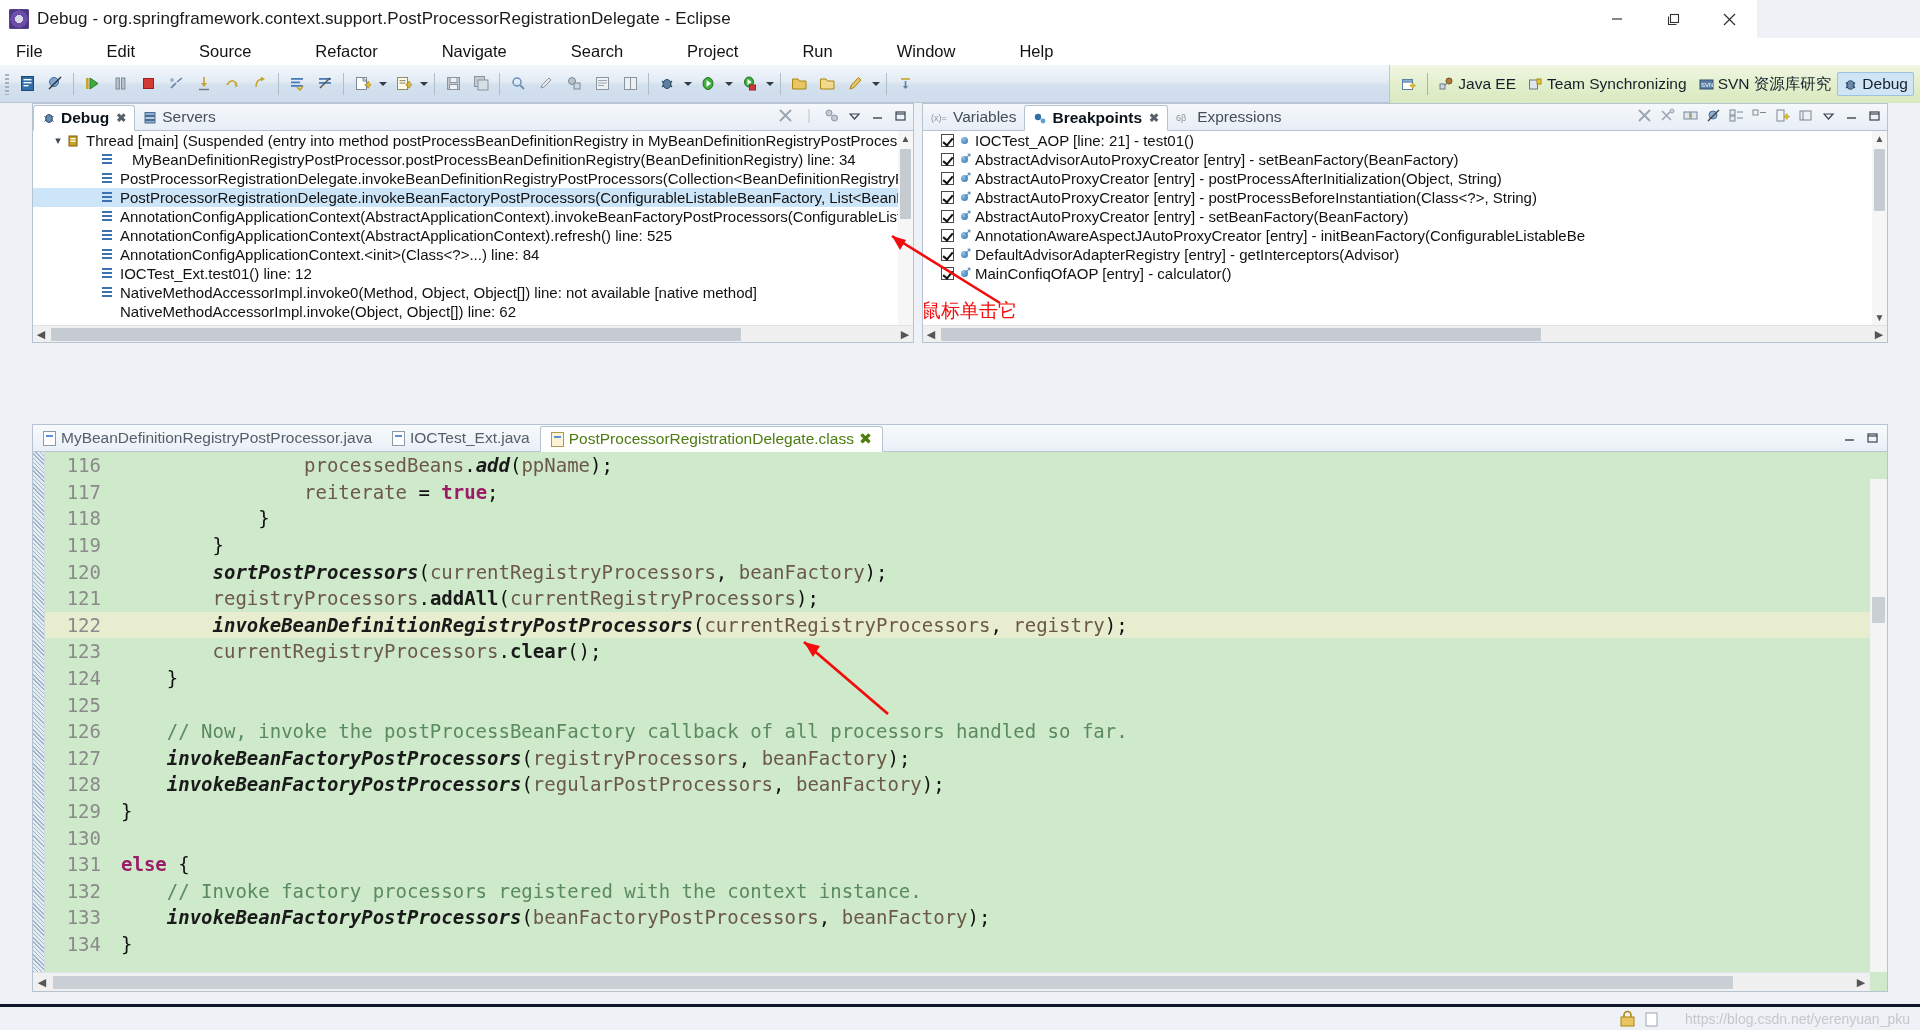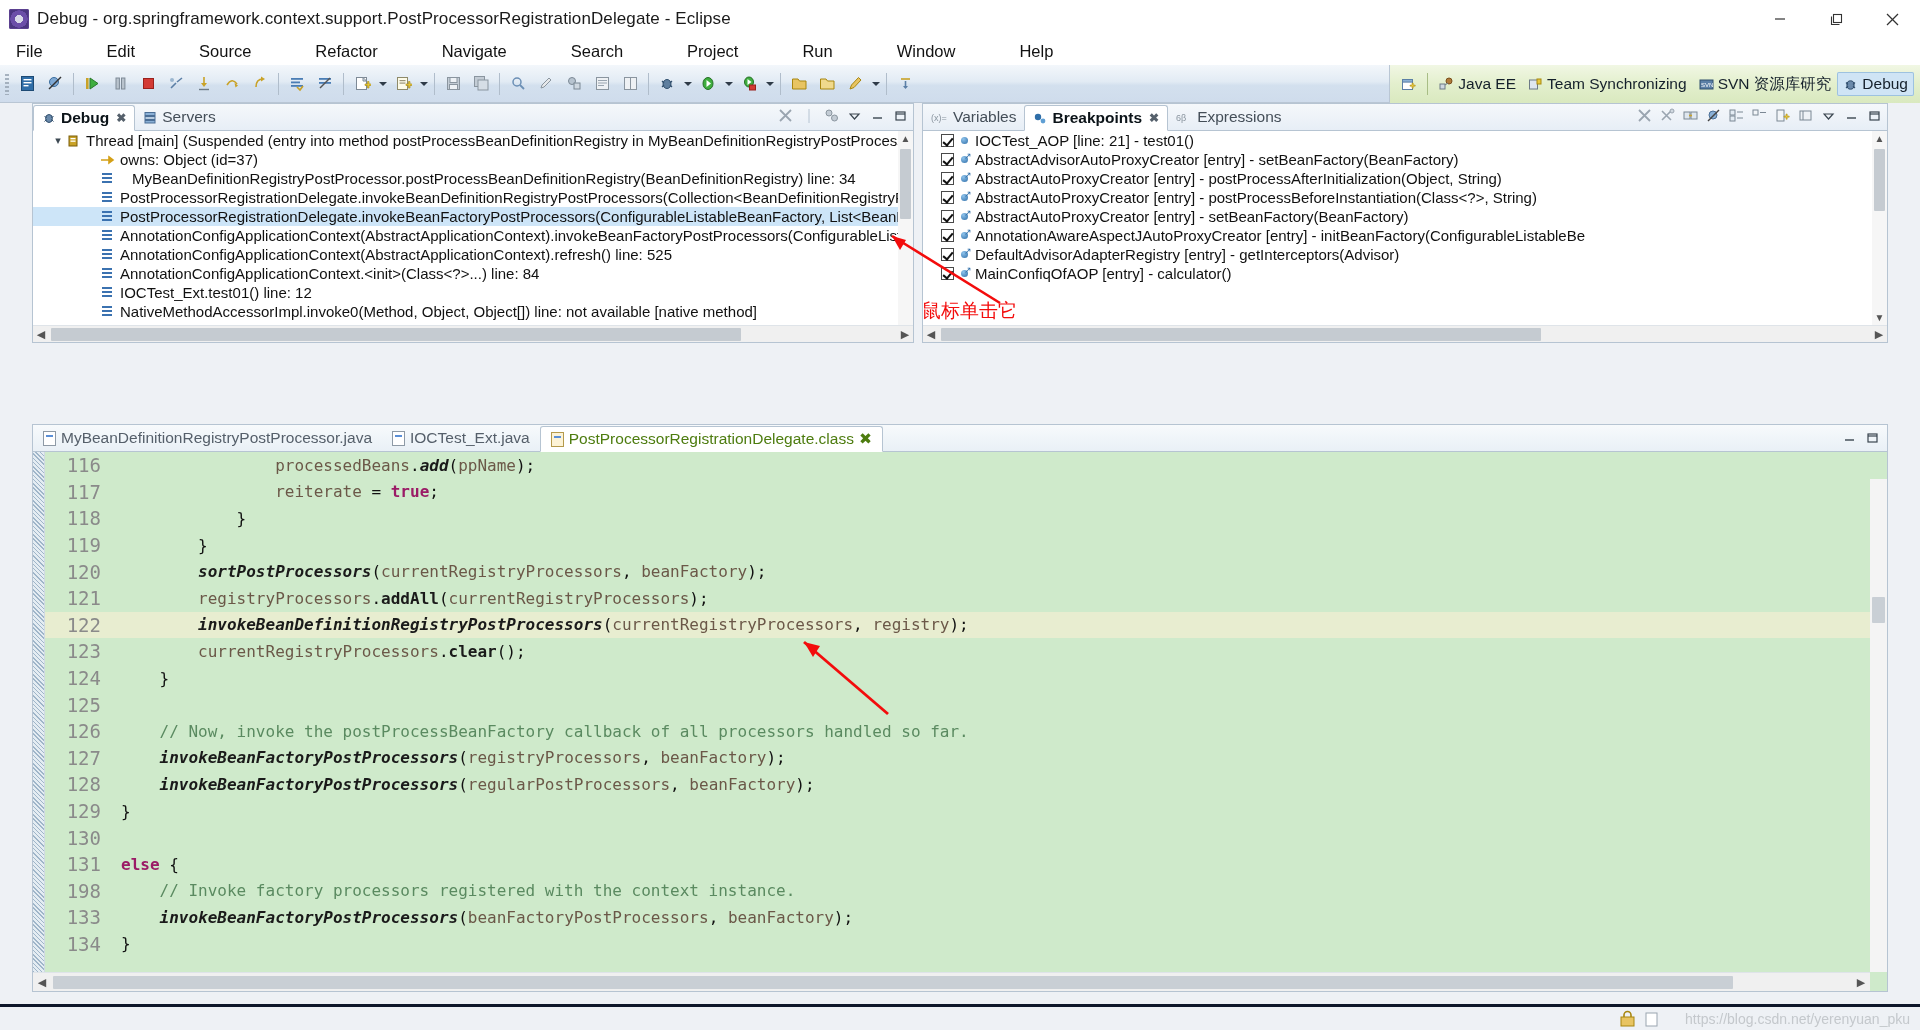--- a/index.html
+++ b/index.html
@@ -12,21 +12,21 @@
     -webkit-font-smoothing: antialiased;
   }
   #app {
     position: relative;
     width: 1920px; height: 1030px;
     background: #eef1f5;
   }
 
   
   .titlebar {
-    position: absolute; top: 0; left: 0; width: 1920px; height: 38px;
+    position: absolute; top: 0; left: 0; width: 1757px; height: 38px;
     background: #ffffff;
     display: flex; align-items: center;
   }
   .titlebar .appicon {
     width: 20px; height: 20px; margin-left: 9px; margin-right: 8px;
     border-radius: 2px;
     background: radial-gradient(circle at 50% 50%, #d8d8e8 0 28%, #6b4ea8 30% 60%, #4a3580 62% 100%);
     box-shadow: inset 0 0 0 1px #5b4090;
     flex: none;
   }
@@ -159,21 +159,21 @@
               background: #cfeacb; overflow: hidden; }
   .codewrap { position: absolute; left: 0; top: 0; right: 17px; bottom: 19px; overflow: hidden; }
   .gutter-mark { position: absolute; left: 0; top: 0; width: 12px; bottom: 0;
      background-image: repeating-linear-gradient(45deg, #9fb5c9 0 1px, transparent 1px 3px);
      background-color: #e4ecf2; border-right: 1px solid #cfd9e2; }
   .codelines { position: absolute; left: 12px; top: 0; right: 0; bottom: 0; }
   .cline { height: 26.6px; display: flex; align-items: center; position: relative; }
   .cline.cur { background: #e8edd0; }
   .lnum { width: 66px; text-align: right; padding-right: 10px; font-size: 19px; color: #8a8a8a;
           font-family: "DejaVu Sans Mono", monospace; flex: none; }
-  .ltext { font-family: "DejaVu Sans Mono", monospace; font-size: 16px; color: #111;
+  .ltext { font-family: "DejaVu Sans Mono", monospace; font-size: 19px; color: #111;
            white-space: pre; padding-left: 10px; }
   .kw { color: #9b1b66; font-weight: bold; }
   .cm { color: #5a8a60; }
   .mth { font-style: italic; font-weight: bold; color: #1a1a1a; }
   .arg { color: #6b5848; }
   .fld { color: #6b5848; }
 
   .evscroll { position: absolute; right: 0; top: 27px; bottom: 19px; width: 17px; background: #f4f4f4; }
   .evthumb { position: absolute; left: 2px; width: 13px; background: #c9cfd5; border-radius: 1px; }
   .ehscroll { position: absolute; left: 0; right: 17px; bottom: 0; height: 19px; background: #f0f0f0;
@@ -537,29 +537,20 @@
               <rect x="3" y="2" width="8" height="10" fill="#c9a227" stroke="#7a5c08"></rect>
               <rect x="4.5" y="4" width="5" height="1.3" fill="#fff"></rect>
               <rect x="4.5" y="6.5" width="5" height="1.3" fill="#fff"></rect>
             </svg>
           </span>
           <span style="margin-left: 5px;">Thread [main] (Suspended (entry into method postProcessBeanDefinitionRegistry in MyBeanDefinitionRegistryPostProcessor))</span>
         </div>
         <div class="trow" style="padding-left: 52px;">
           <span class="twist"></span>
           <span class="ticon">
-            <svg width="15" height="12">
-              <path d="M1 6 h8 M9 3 l4 3 -4 3 z" stroke="#d4a017" stroke-width="1.6" fill="#d4a017"></path>
-            </svg>
-          </span>
-          <span style="margin-left: 5px;">owns: Object  (id=37)</span>
-        </div>
-        <div class="trow" style="padding-left: 52px;">
-          <span class="twist"></span>
-          <span class="ticon">
             <span class="stackglyph"></span>
           </span>
           <span style="margin-left: 17px;">MyBeanDefinitionRegistryPostProcessor.postProcessBeanDefinitionRegistry(BeanDefinitionRegistry) line: 34</span>
         </div>
         <div class="trow" style="padding-left: 52px;">
           <span class="twist"></span>
           <span class="ticon">
             <span class="stackglyph"></span>
           </span>
           <span style="margin-left: 5px;">PostProcessorRegistrationDelegate.invokeBeanDefinitionRegistryPostProcessors(Collection&lt;BeanDefinitionRegistryPostProcessor&gt;,</span>
@@ -877,21 +868,21 @@
             </div>
             <div class="cline">
               <span class="lnum">130</span>
               <span class="ltext"></span>
             </div>
             <div class="cline">
               <span class="lnum">131</span>
               <span class="ltext"><span class="kw">else</span> {</span>
             </div>
             <div class="cline">
-              <span class="lnum">198</span>
+              <span class="lnum">132</span>
               <span class="ltext">    <span class="cm">// Invoke factory processors registered with the context instance.</span></span>
             </div>
             <div class="cline">
               <span class="lnum">133</span>
               <span class="ltext">    <span class="mth">invokeBeanFactoryPostProcessors</span>(<span class="arg">beanFactoryPostProcessors</span>, <span class="arg">beanFactory</span>);</span>
             </div>
             <div class="cline">
               <span class="lnum">134</span>
               <span class="ltext">}</span>
             </div>

